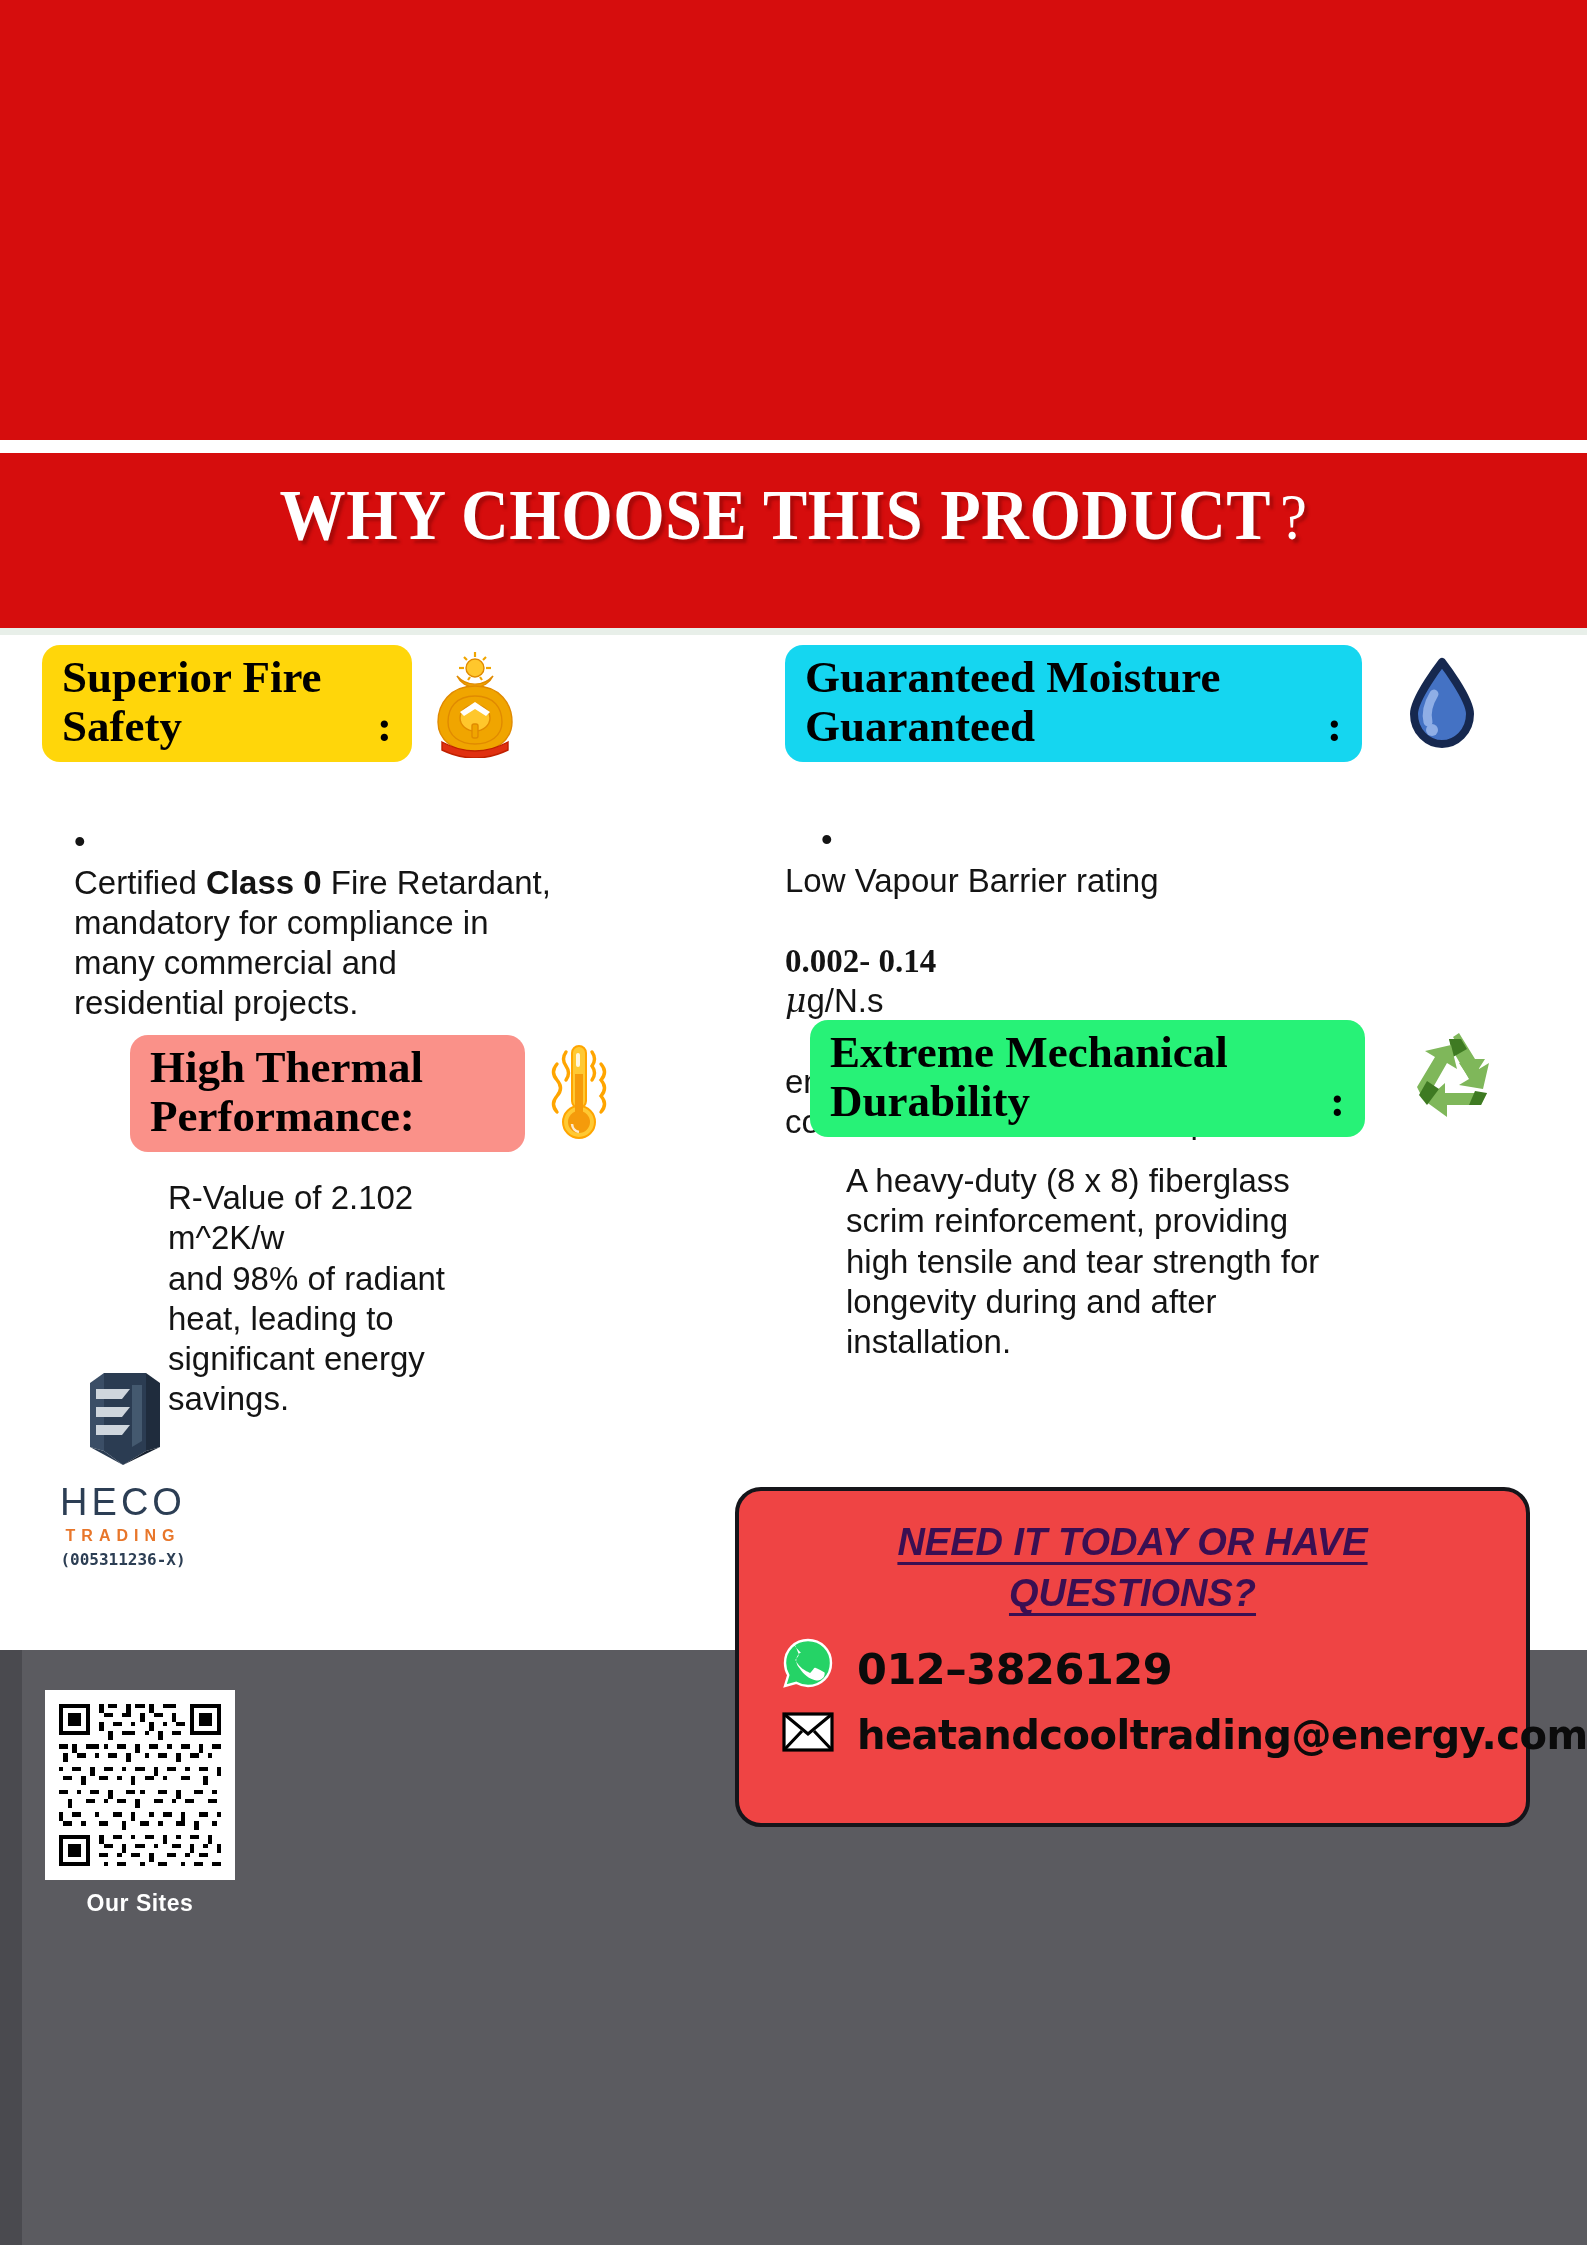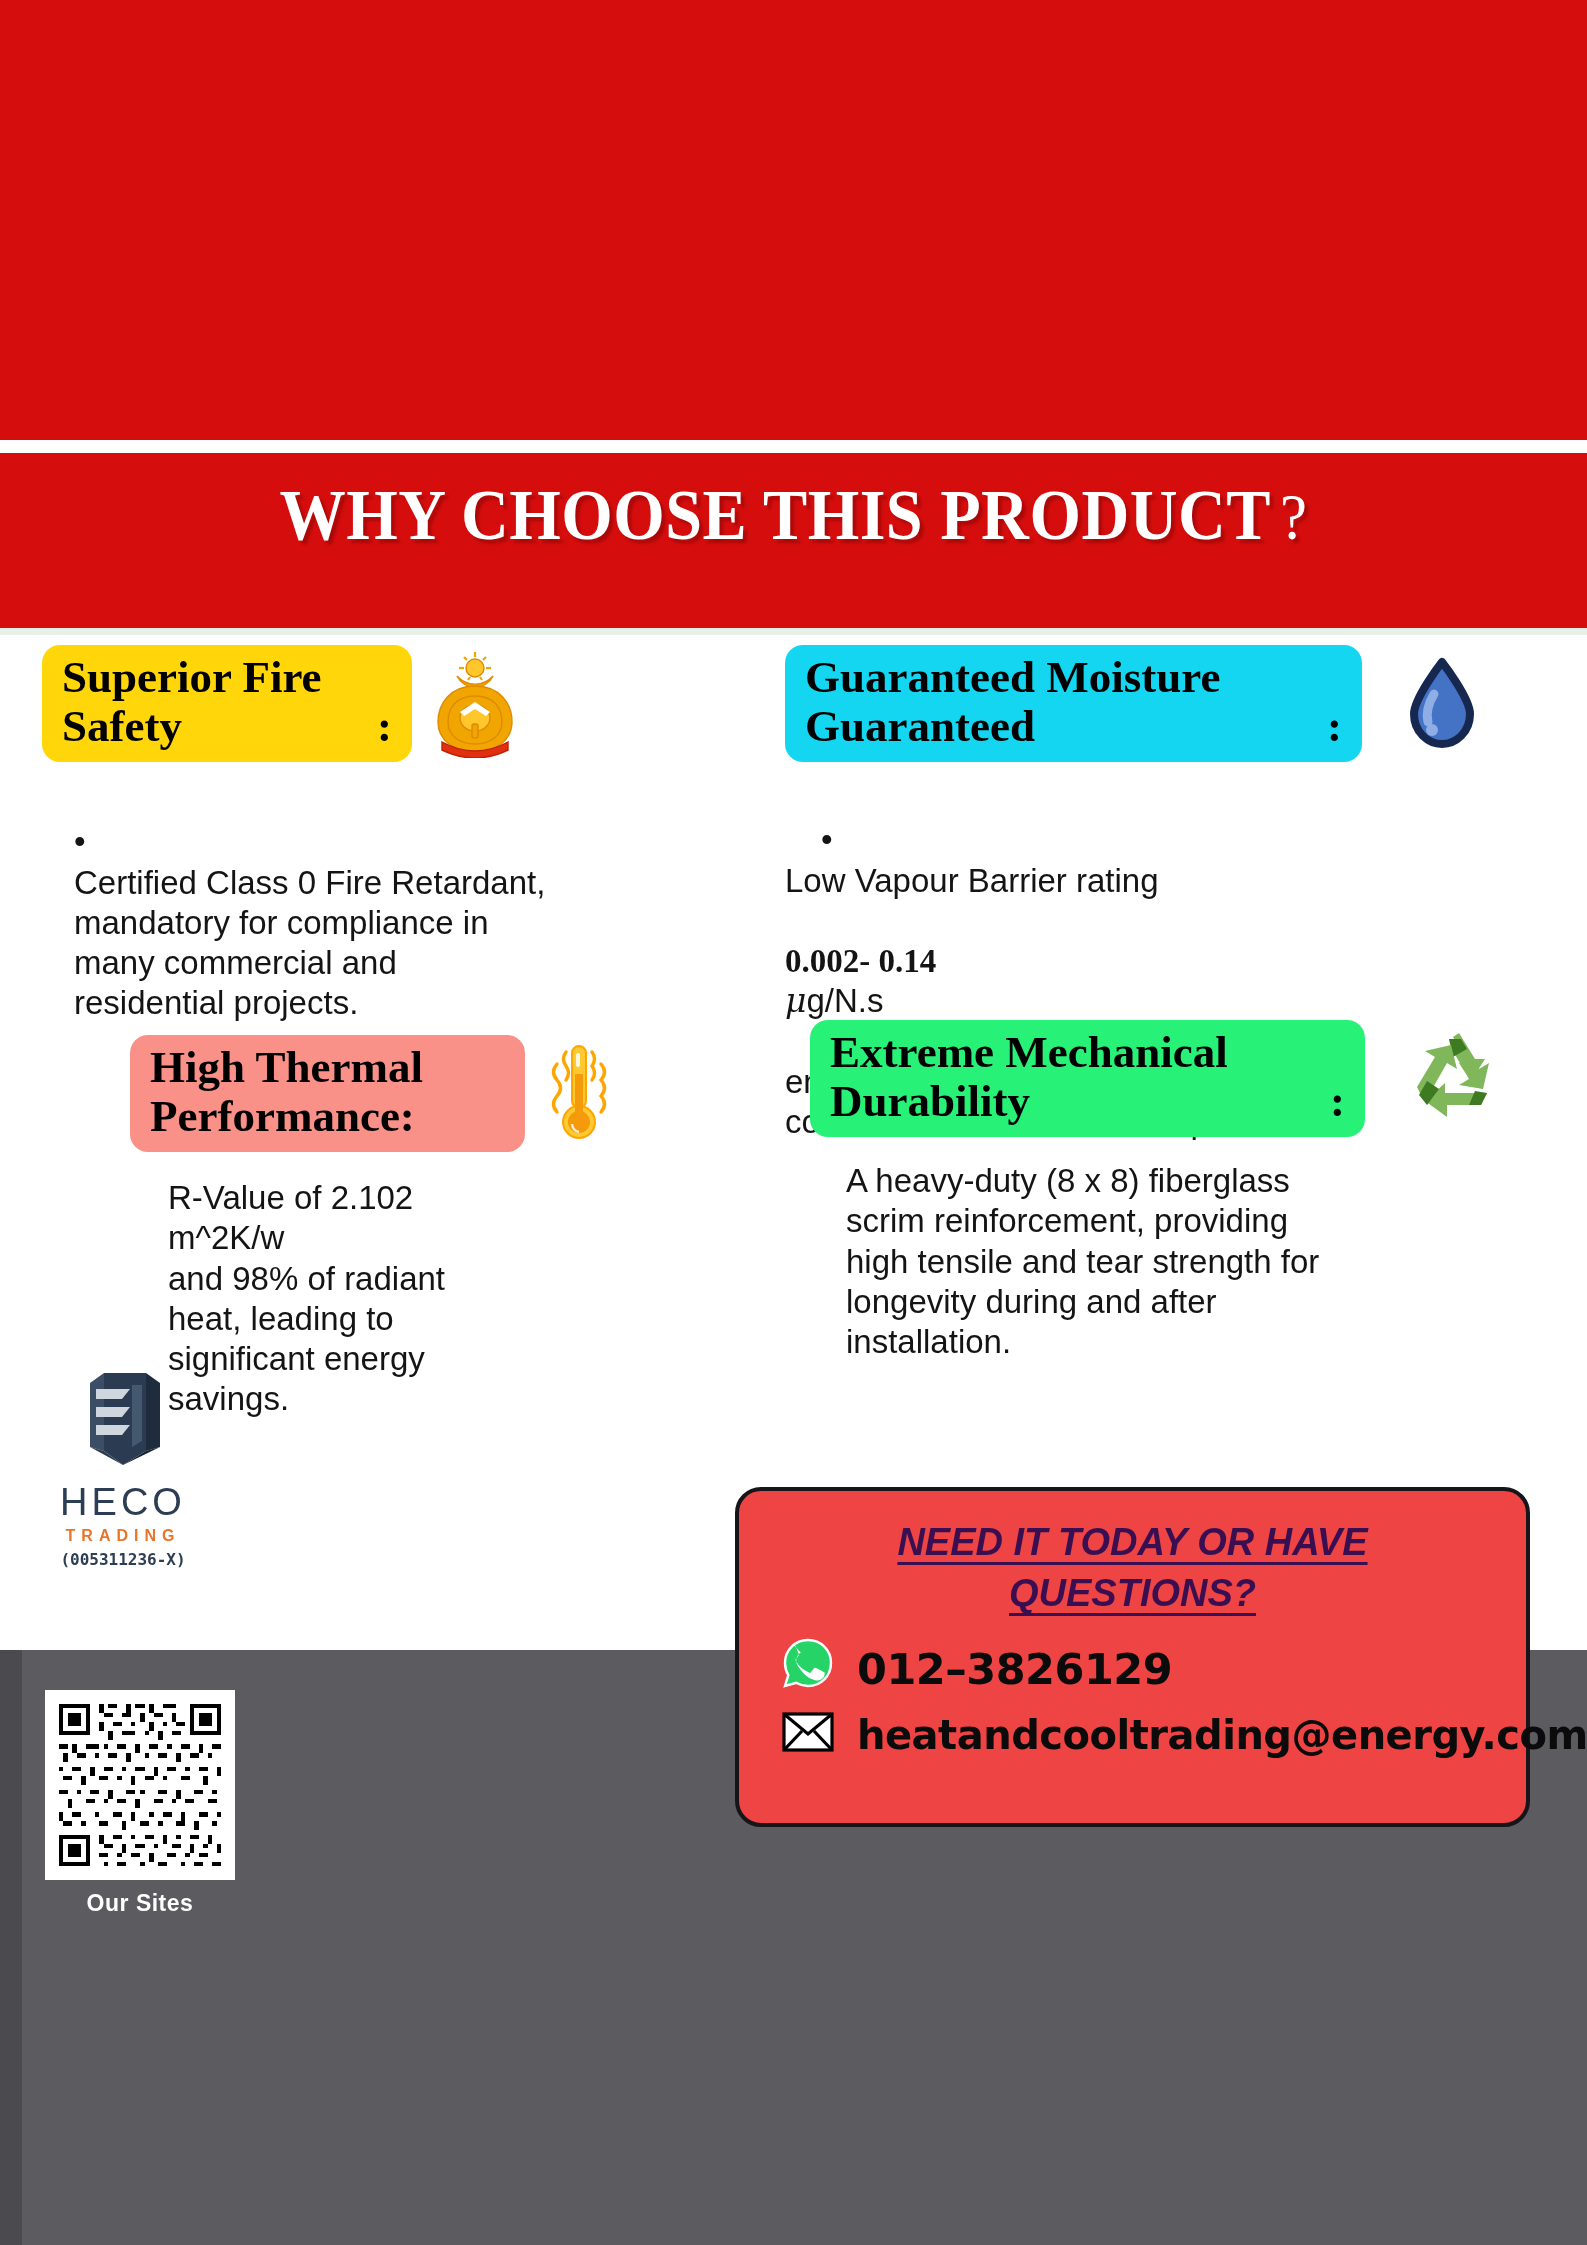--- a/index.html
+++ b/index.html
@@ -110,21 +110,21 @@
     display: block;
   }
 
   .body-text {
     font-family: "Liberation Sans", sans-serif;
     font-size: 33px;
     line-height: 1.22;
     color: #141414;
     white-space: pre-line;
   }
-  .body-text b { font-weight: normal; }
+  .body-text b { font-weight: bold; }
   .serif-bold {
     font-family: "Liberation Serif", "DejaVu Serif", serif;
     font-weight: bold;
   }
   .mu {
     font-family: "DejaVu Serif", serif;
     font-style: italic;
   }
 
   

